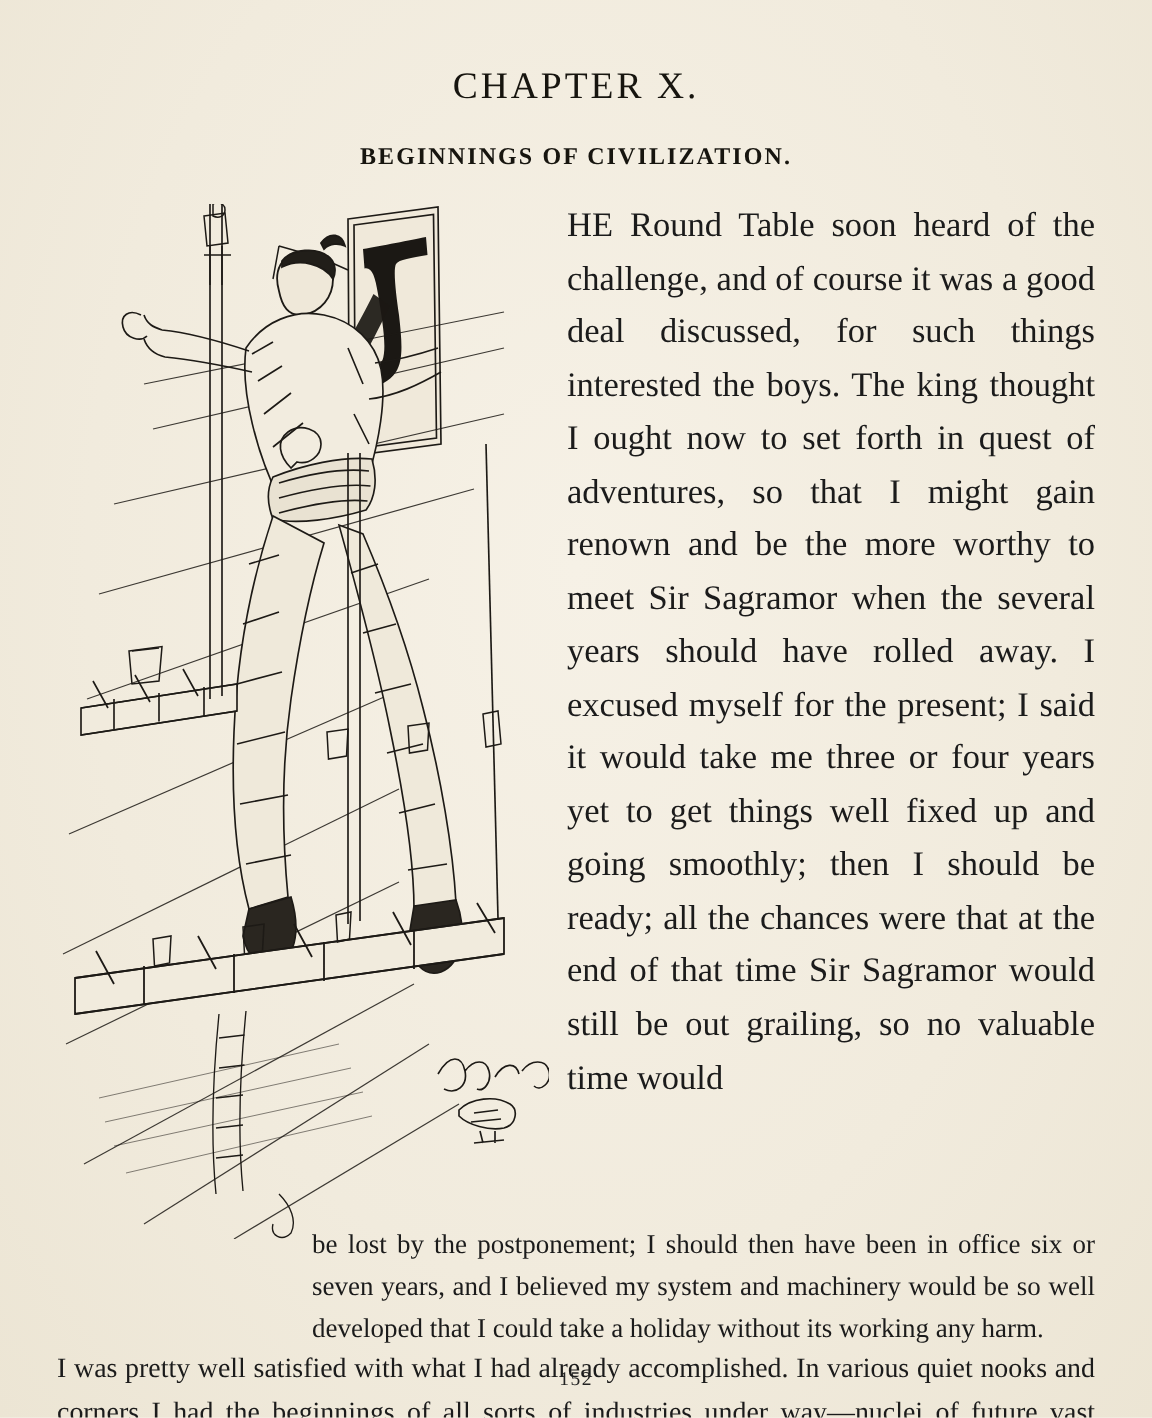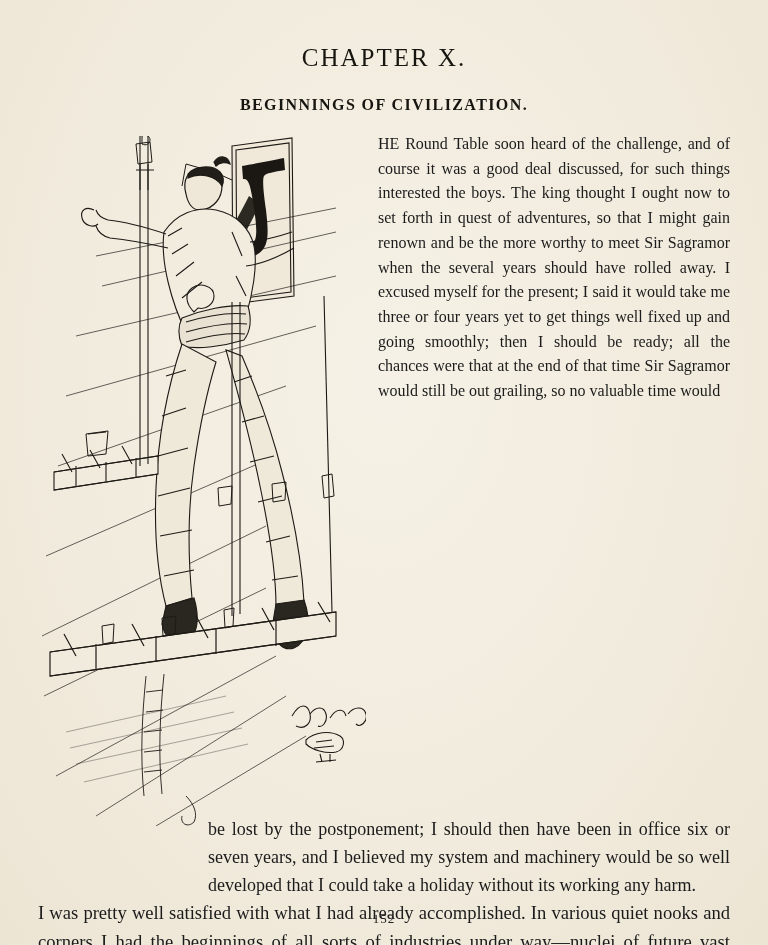--- a/index.html
+++ b/index.html
@@ -57,21 +57,21 @@
     left: 0;
     right: 0;
     text-align: center;
     font-size: 13px;
     letter-spacing: 1px;
     color: #232323;
   }
   .clearer { clear: both; height: 0; }
   .topblock {
     margin-left: 340px;
-    font-size: 16px;
+    font-size: 23px;
     line-height: 1.545;
     text-align: justify;
   }
   .topblock p { margin: 0; }
   .midblock {
     margin-left: 170px;
     font-size: 18px;
     line-height: 1.545;
     text-align: justify;
   }

